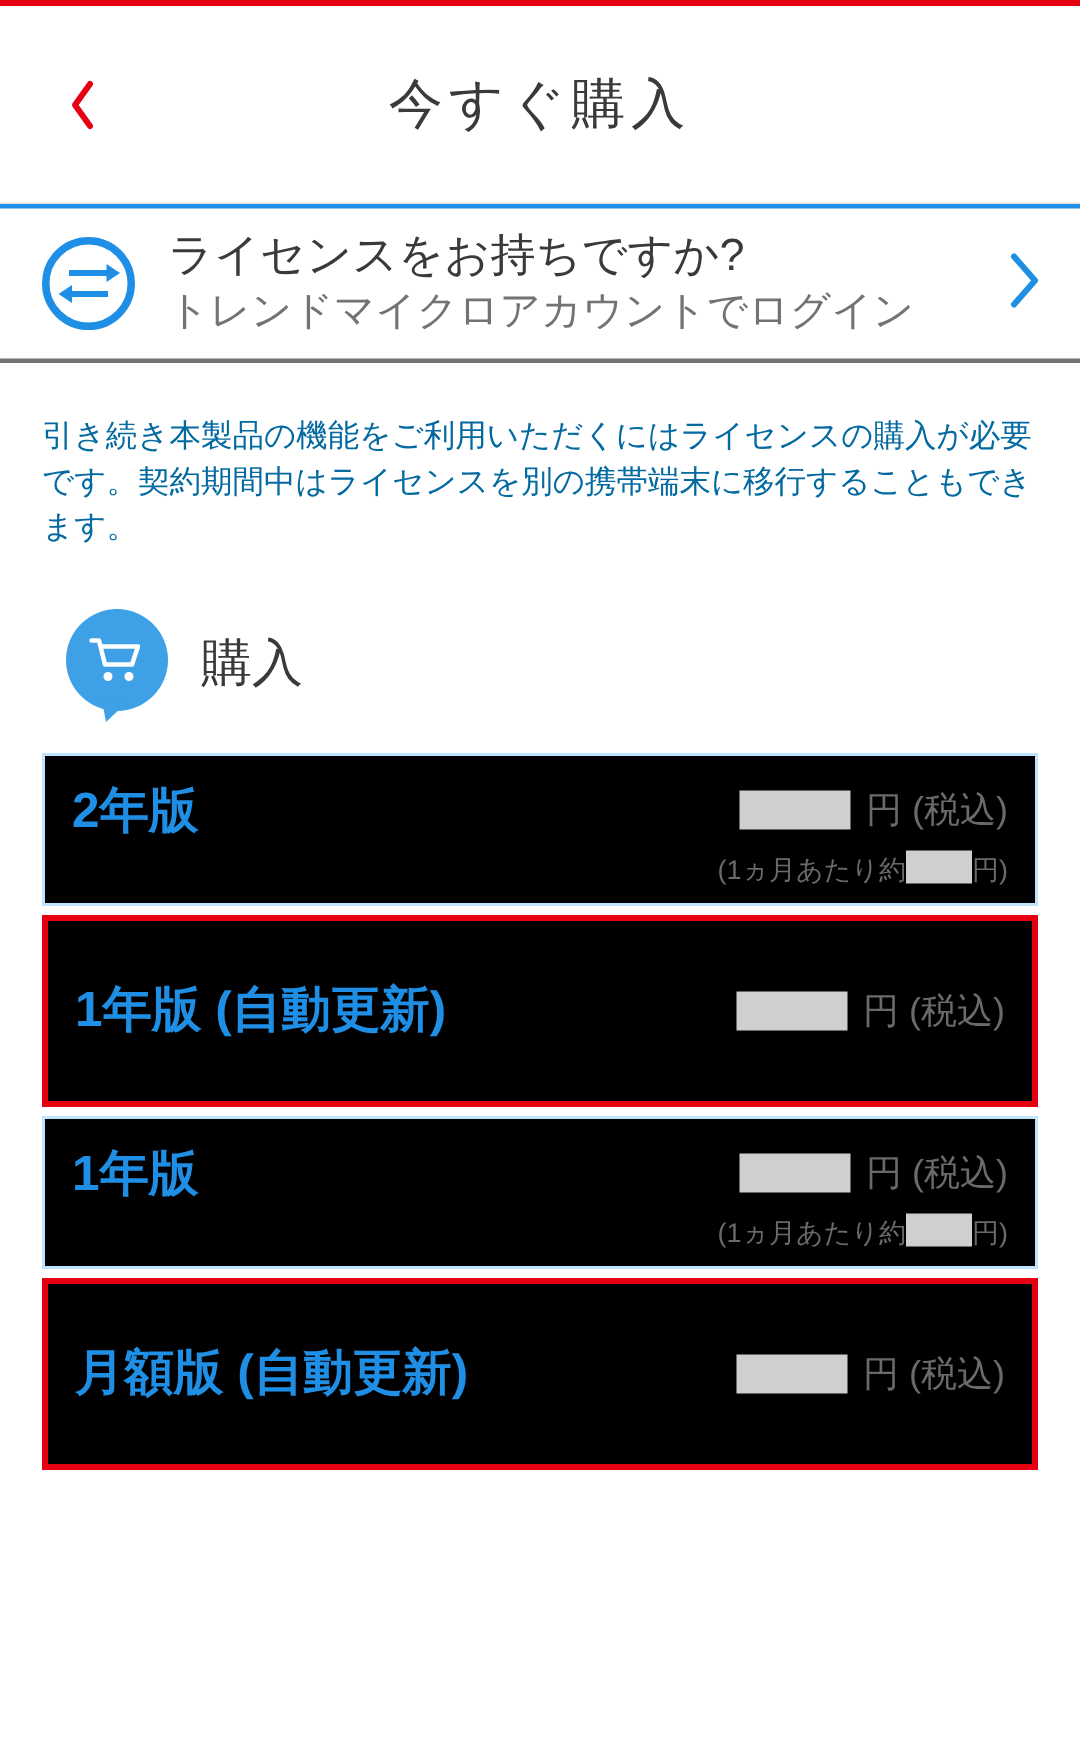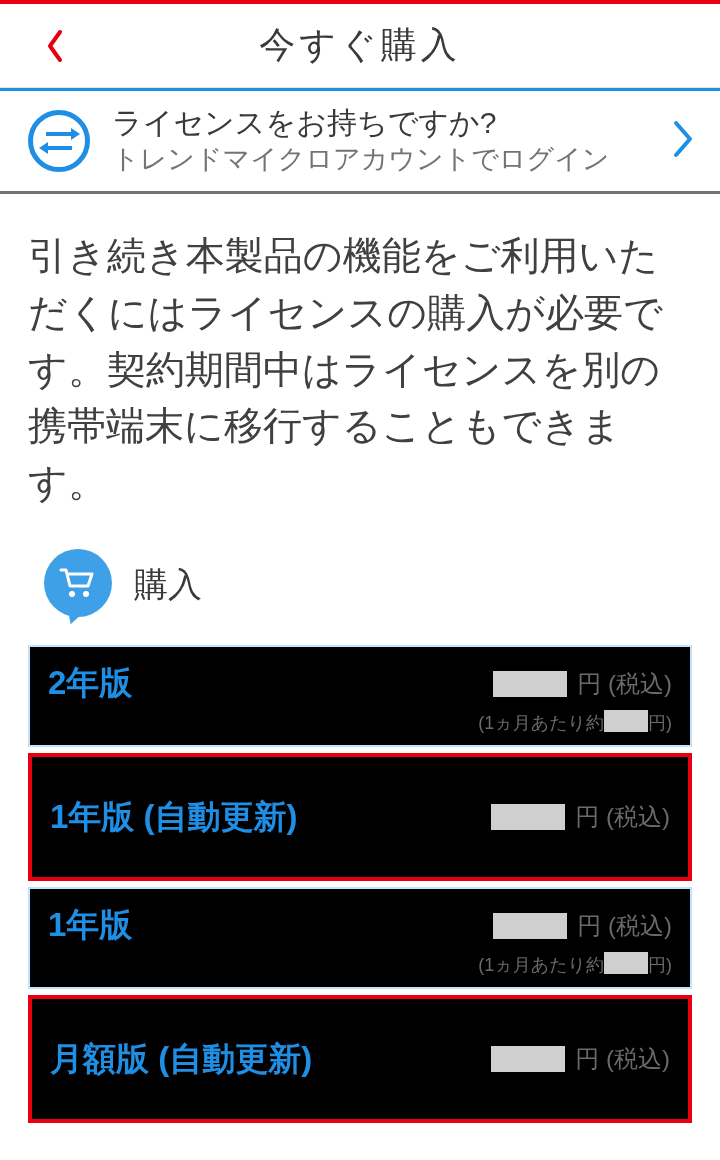--- a/index.html
+++ b/index.html
@@ -6,21 +6,21 @@
   html, body {
     width: 720px;
     height: 1160px;
     font-family: "Hiragino Sans", "Hiragino Kaku Gothic ProN", Meiryo, sans-serif;
     background: #fff;
     color: #3a3a3a;
     overflow: hidden;
   }
   .top-red { height: 4px; background: #e60012; }
   .header {
-    height: 84px;
+    height: 132px;
     display: flex;
     align-items: center;
     position: relative;
     border-bottom: 1px solid #e2e2e2;
   }
   .back {
     position: absolute;
     left: 40px;
     top: 50%;
     transform: translateY(-50%);
@@ -82,23 +82,23 @@
   .login-link {
     font-size: 27px;
     color: #737373;
     line-height:1.35;
   }
   .login-chevron { flex:0 0 auto; width:26px; }
   .login-chevron svg { width:22px; height:40px; }
 
   .desc {
     padding: 34px 28px 38px 28px;
-    font-size: 39px;
+    font-size: 21px;
     line-height: 1.45;
-    color: #404040;
+    color: #0369a1;
   }
 
   .section-head {
     display:flex; align-items:center;
     gap: 18px;
     padding: 0 28px 24px 44px;
   }
   .cart-badge {
     width: 72px; height: 72px;
     position: relative;

